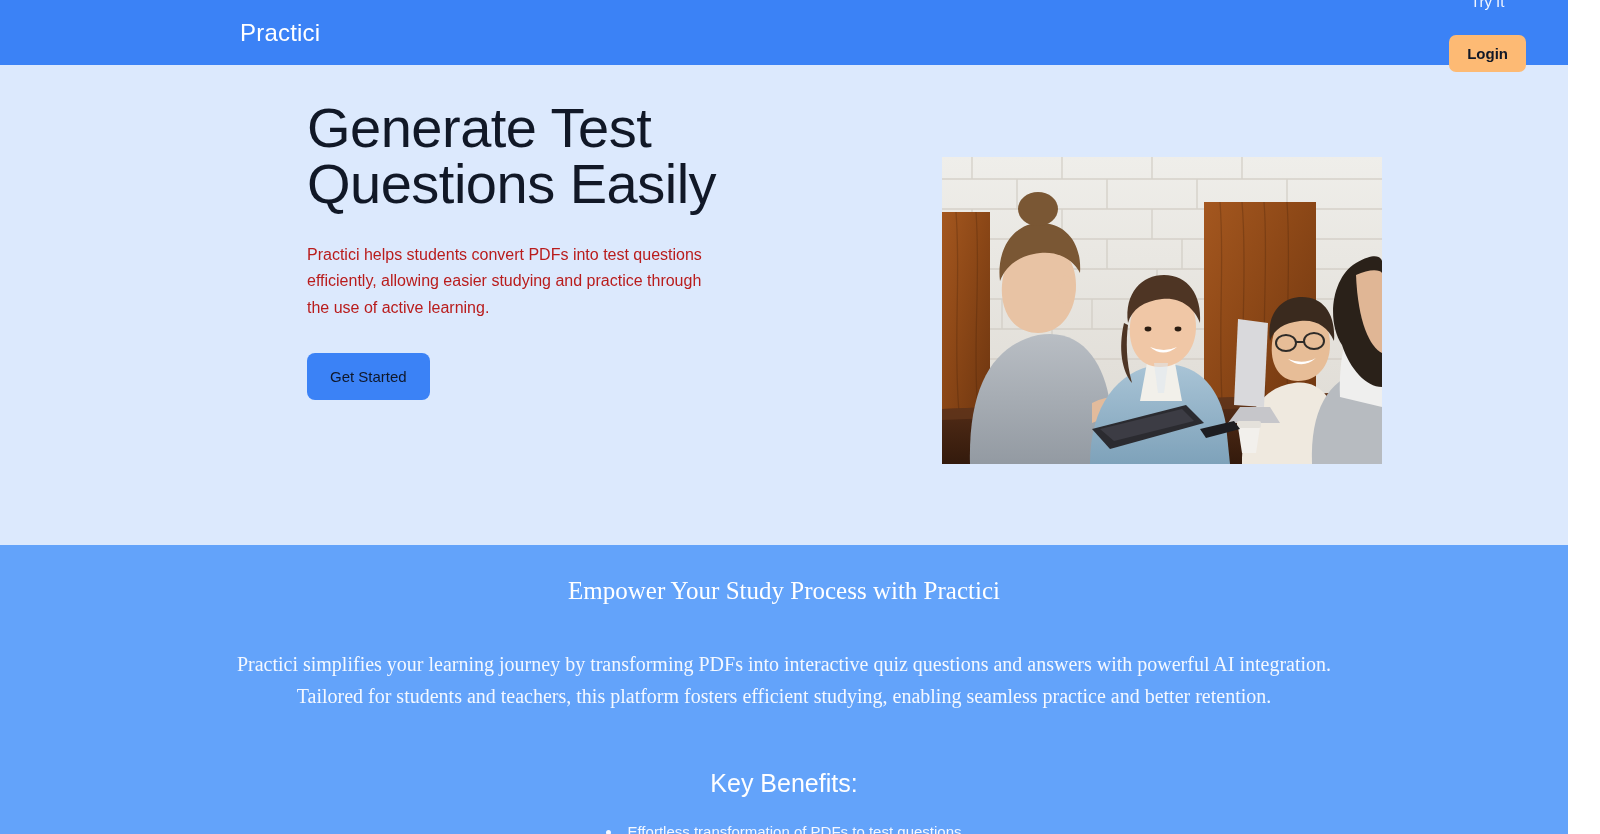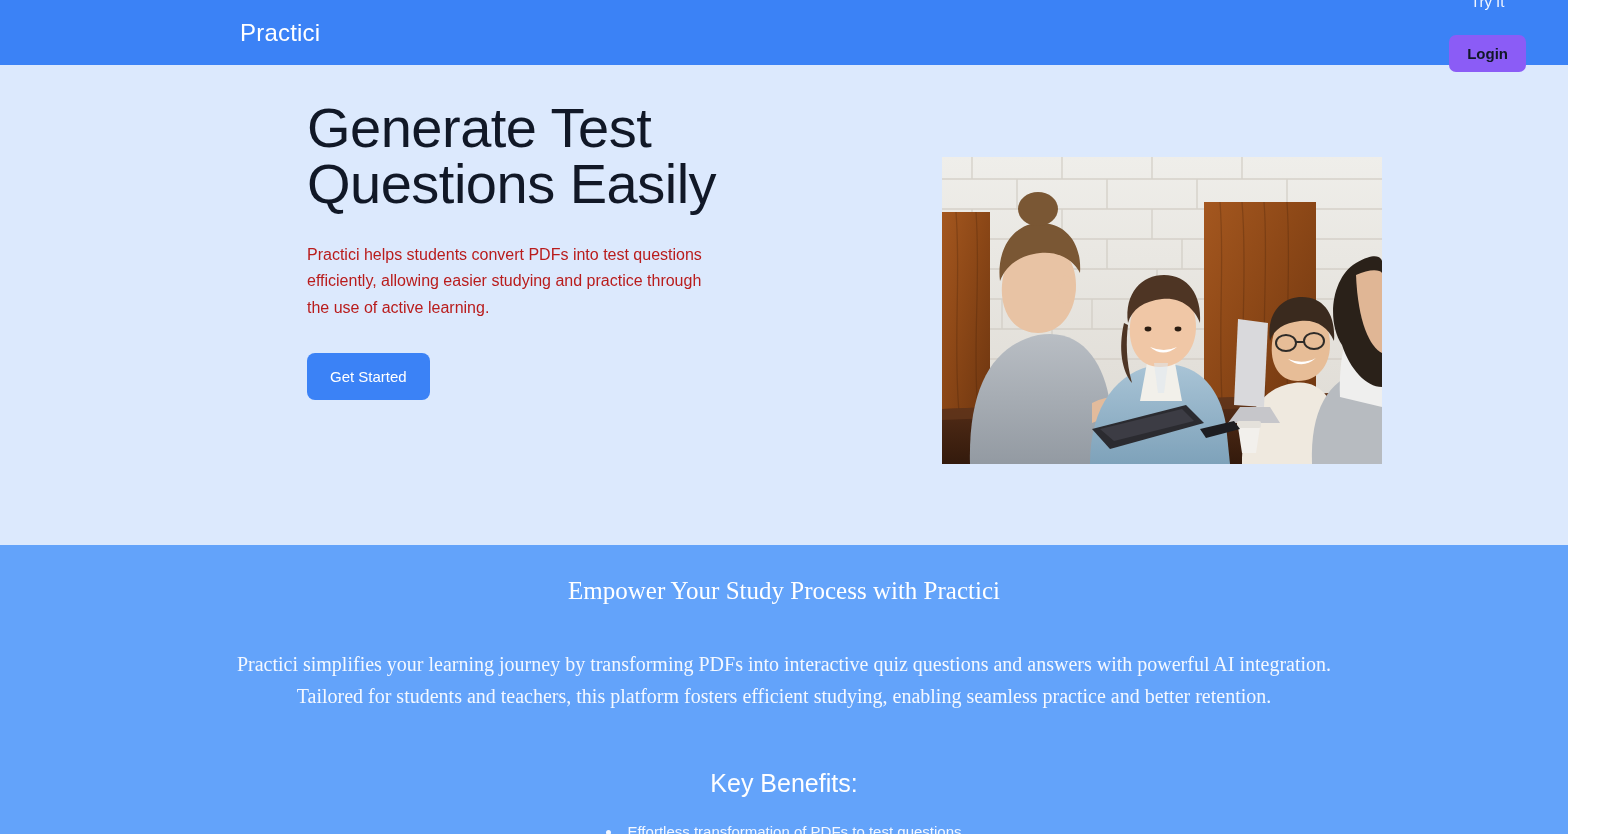--- a/index.html
+++ b/index.html
@@ -44,21 +44,21 @@
     gap: 26px;
     flex-direction: column;
   }
   .nav-link {
     color: #f0f5ff;
     font-size: 15px;
     text-decoration: none;
     line-height: 1;
   }
   .login-button {
-    background: #8b5cf6;
+    background: #fdba74;
     color: #111827;
     font-size: 15px;
     font-weight: 700;
     border: none;
     border-radius: 7px;
     padding: 11px 18px;
     cursor: pointer;
     font-family: "Liberation Sans", sans-serif;
     line-height: 1;
   }
@@ -93,21 +93,21 @@
   }
   .hero-desc {
     font-size: 16px;
     line-height: 1.65;
     color: #b91c1c;
     margin-bottom: 32px;
     max-width: 420px;
   }
   .cta-button {
     background: #3b82f6;
-    color: #ffffff;
+    color: #0f172a;
     font-size: 15px;
     border: none;
     border-radius: 8px;
     padding: 16px 23px;
     cursor: pointer;
     font-family: "Liberation Sans", sans-serif;
     line-height: 1;
   }
 
   .hero-media {

